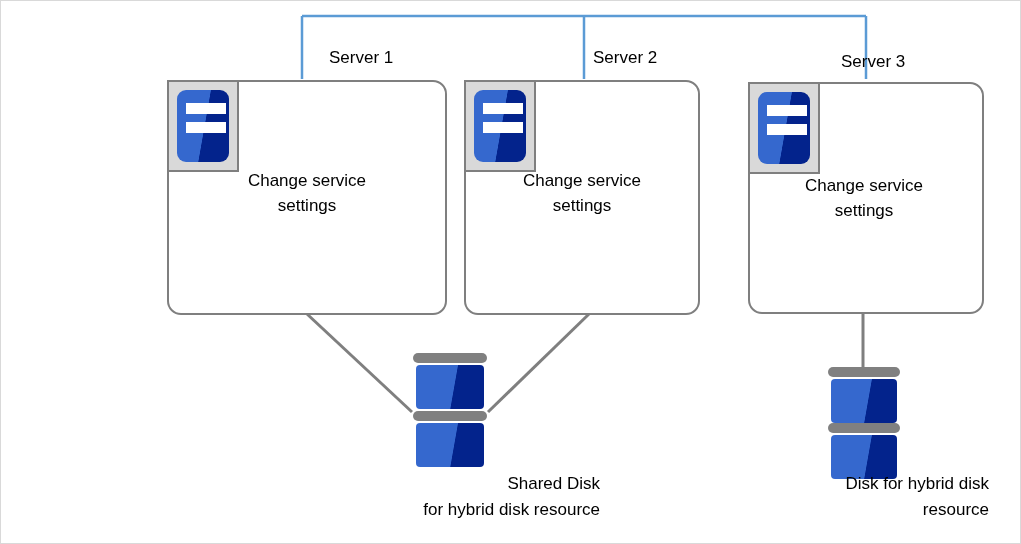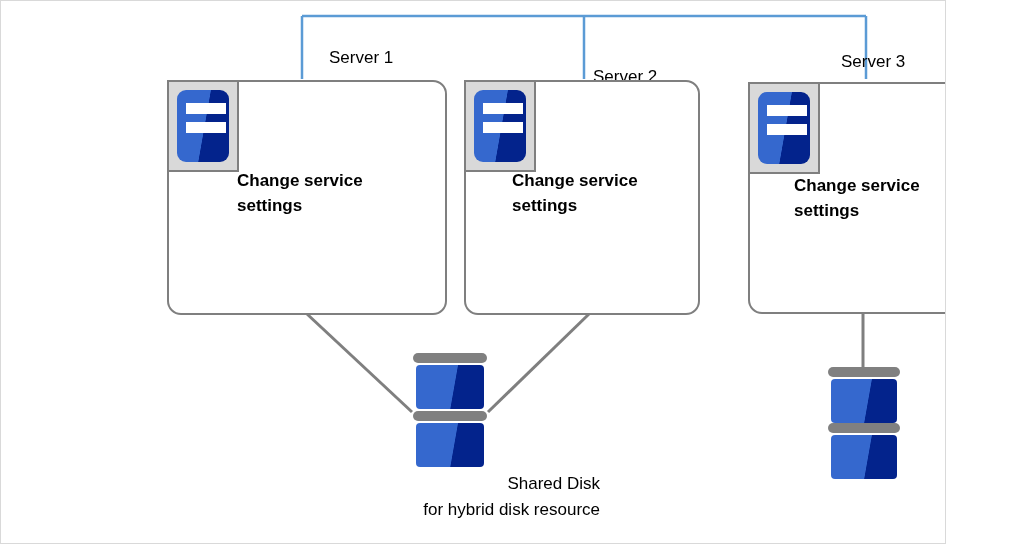--- a/index.html
+++ b/index.html
@@ -6,21 +6,21 @@
   html, body {
     margin: 0;
     padding: 0;
     background: #ffffff;
   }
   body {
     font-family: "Liberation Sans", sans-serif;
   }
   #canvas {
     position: relative;
-    width: 946px;
+    width: 1021px;
     height: 544px;
     background: #ffffff;
     border: 1px solid #d9d9d9;
     box-sizing: border-box;
     overflow: hidden;
   }
   #vector-layer {
     position: absolute;
     left: 0;
     top: 0;
@@ -37,25 +37,24 @@
     box-sizing: border-box;
   }
   .server-label {
     position: absolute;
     font-size: 17px;
     color: #000000;
     white-space: nowrap;
   }
   .server-text {
     position: absolute;
-    text-align: left;
+    text-align: center;
     font-size: 17px;
     line-height: 25px;
     color: #000000;
-    font-weight: bold;
   }
 
   
   .server-icon {
     position: absolute;
     width: 72px;
     height: 92px;
     background: #d9d9d9;
     border: 2px solid #7f7f7f;
     box-sizing: border-box;
@@ -138,21 +137,21 @@
     <div class="server-icon-inner">
       <div class="icon-bar b1"></div>
       <div class="icon-bar b2"></div>
     </div>
   </div>
 
   <div class="server-text" style="left:236px; top:167px; width:140px;">Change
 service
 settings</div>
 
-  <div class="server-label" style="left:592px; top:47px;margin-top:19px;">Server 2</div>
+  <div class="server-label" style="left:592px; top:47px;">Server 2</div>
 
   <div class="server-box" style="left:463px; top:79px; width:236px; height:235px;"></div>
 
   <div class="server-icon" style="left:463px; top:79px;">
     <div class="server-icon-inner">
       <div class="icon-bar b1"></div>
       <div class="icon-bar b2"></div>
     </div>
   </div>
 
@@ -185,14 +184,16 @@
   <div class="disk-caption" style="left:299px; top:470px; width:300px;">Shared Disk
 for hybrid disk resource</div>
 
   <div class="disk" style="left:827px; top:366px; width:72px; height:106px;">
     <div class="disk-pill" style="top:0px;"></div>
     <div class="disk-body" style="top:12px;"></div>
     <div class="disk-pill" style="top:56px;"></div>
     <div class="disk-body" style="top:68px;"></div>
   </div>
 
+  <div class="disk-caption" style="left:738px; top:470px; width:250px;">Disk for hybrid disk
+resource</div>
 
 </div>
 
 </body></html>

